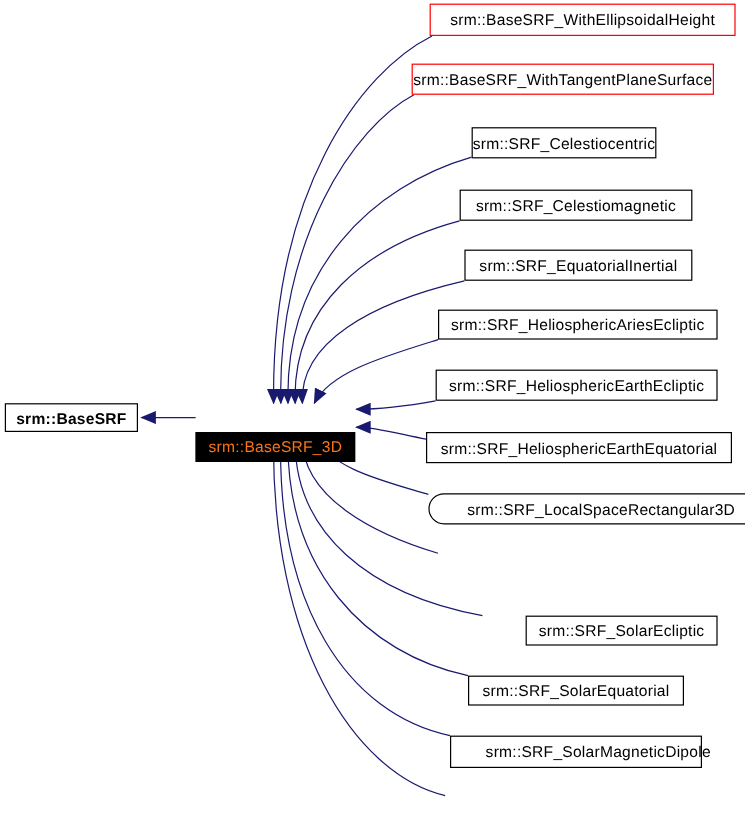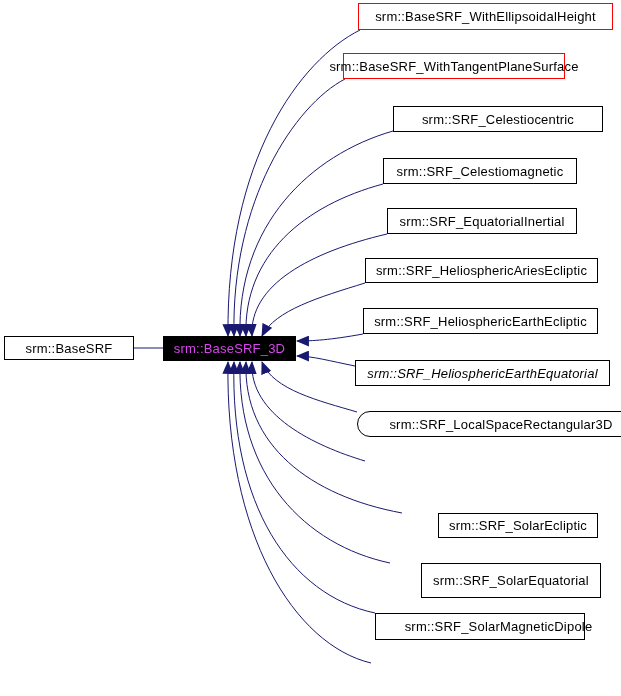--- a/index.html
+++ b/index.html
@@ -34,23 +34,24 @@
     align-items: center;
     justify-content: center;
     white-space: nowrap;
     cursor: pointer;
   }
   .node.highlight {
     border-color: #ff0000;
   }
   .node.focus {
     background: #000000;
-    color: #d946ef;
+    color: #f97316;
     border-color: #000000;
     cursor: default;
+    margin-top: 24px;
   }
 </style>
 </head>
 <body>
 
 <div class="canvas">
 
   <svg class="edge-layer" width="621" height="696" viewBox="0 0 621 696" xmlns="http://www.w3.org/2000/svg">
     <defs>
       <marker id="arr" viewBox="0 0 12 10" refX="11" refY="5" markerWidth="13" markerHeight="11" orient="auto" markerUnits="userSpaceOnUse">
@@ -69,43 +70,43 @@
       <path d="M355,366 C330,361 312,356 297,356" marker-end="url(#arr)"></path>
       <path d="M357,412 C320,401 273,390 262,362" marker-end="url(#arr)"></path>
       <path d="M365,461 C315,446 249,415 252,362" marker-end="url(#arr)"></path>
       <path d="M402,513 C310,496 243,445 246,362" marker-end="url(#arr)"></path>
       <path d="M390,563 C305,545 237,475 240,362" marker-end="url(#arr)"></path>
       <path d="M375,613 C290,595 230,505 234,362" marker-end="url(#arr)"></path>
       <path d="M371,663 C295,645 225,535 228,362" marker-end="url(#arr)"></path>
     </g>
   </svg>
 
-  <div class="node" style="left:4px; top:336px; width:130px; height:24px;">srm::BaseSRF</div>
+  <div class="node" style="left:4px; top:336px; width:111px; height:24px;font-weight:bold;">srm::BaseSRF</div>
 
   <div class="node focus" style="left:163px; top:336px; width:133px; height:25px;">srm::BaseSRF_3D</div>
 
   <div class="node highlight" style="left:358px; top:3px; width:255px; height:27px;">srm::BaseSRF_WithEllipsoidalHeight</div>
 
-  <div class="node highlight" style="left:343px; top:53px; width:222px; height:26px;">srm::BaseSRF_WithTangentPlaneSurface</div>
+  <div class="node highlight" style="left:343px; top:53px; width:252px; height:26px;">srm::BaseSRF_WithTangentPlaneSurface</div>
 
-  <div class="node" style="left:393px; top:106px; width:210px; height:26px;">srm::SRF_Celestiocentric</div>
+  <div class="node" style="left:393px; top:106px; width:154px; height:26px;">srm::SRF_Celestiocentric</div>
 
   <div class="node" style="left:383px; top:158px; width:194px; height:26px;">srm::SRF_Celestiomagnetic</div>
 
   <div class="node" style="left:387px; top:208px; width:190px; height:26px;">srm::SRF_EquatorialInertial</div>
 
   <div class="node" style="left:365px; top:258px; width:233px; height:25px;">srm::SRF_HeliosphericAriesEcliptic</div>
 
   <div class="node" style="left:363px; top:308px; width:235px; height:26px;">srm::SRF_HeliosphericEarthEcliptic</div>
 
-  <div class="node" style="left:355px; top:360px; width:255px; height:26px;font-style:italic;">srm::SRF_HeliosphericEarthEquatorial</div>
+  <div class="node" style="left:355px; top:360px; width:255px; height:26px;">srm::SRF_HeliosphericEarthEquatorial</div>
 
   <div class="node" style="left:357px; top:411px; width:288px; height:26px;border-radius:13px;">srm::SRF_LocalSpaceRectangular3D</div>
 
 
   <div class="node" style="left:402px; top:513px; width:160px; height:25px;margin-left:36px;">srm::SRF_SolarEcliptic</div>
 
-  <div class="node" style="left:390px; top:563px; width:180px; height:35px;margin-left:31px;">srm::SRF_SolarEquatorial</div>
+  <div class="node" style="left:390px; top:563px; width:180px; height:25px;">srm::SRF_SolarEquatorial</div>
 
   <div class="node" style="left:375px; top:613px; width:210px; height:27px;padding-left:37px;">srm::SRF_SolarMagneticDipole</div>
 
 
 </div>
 
 </body></html>

